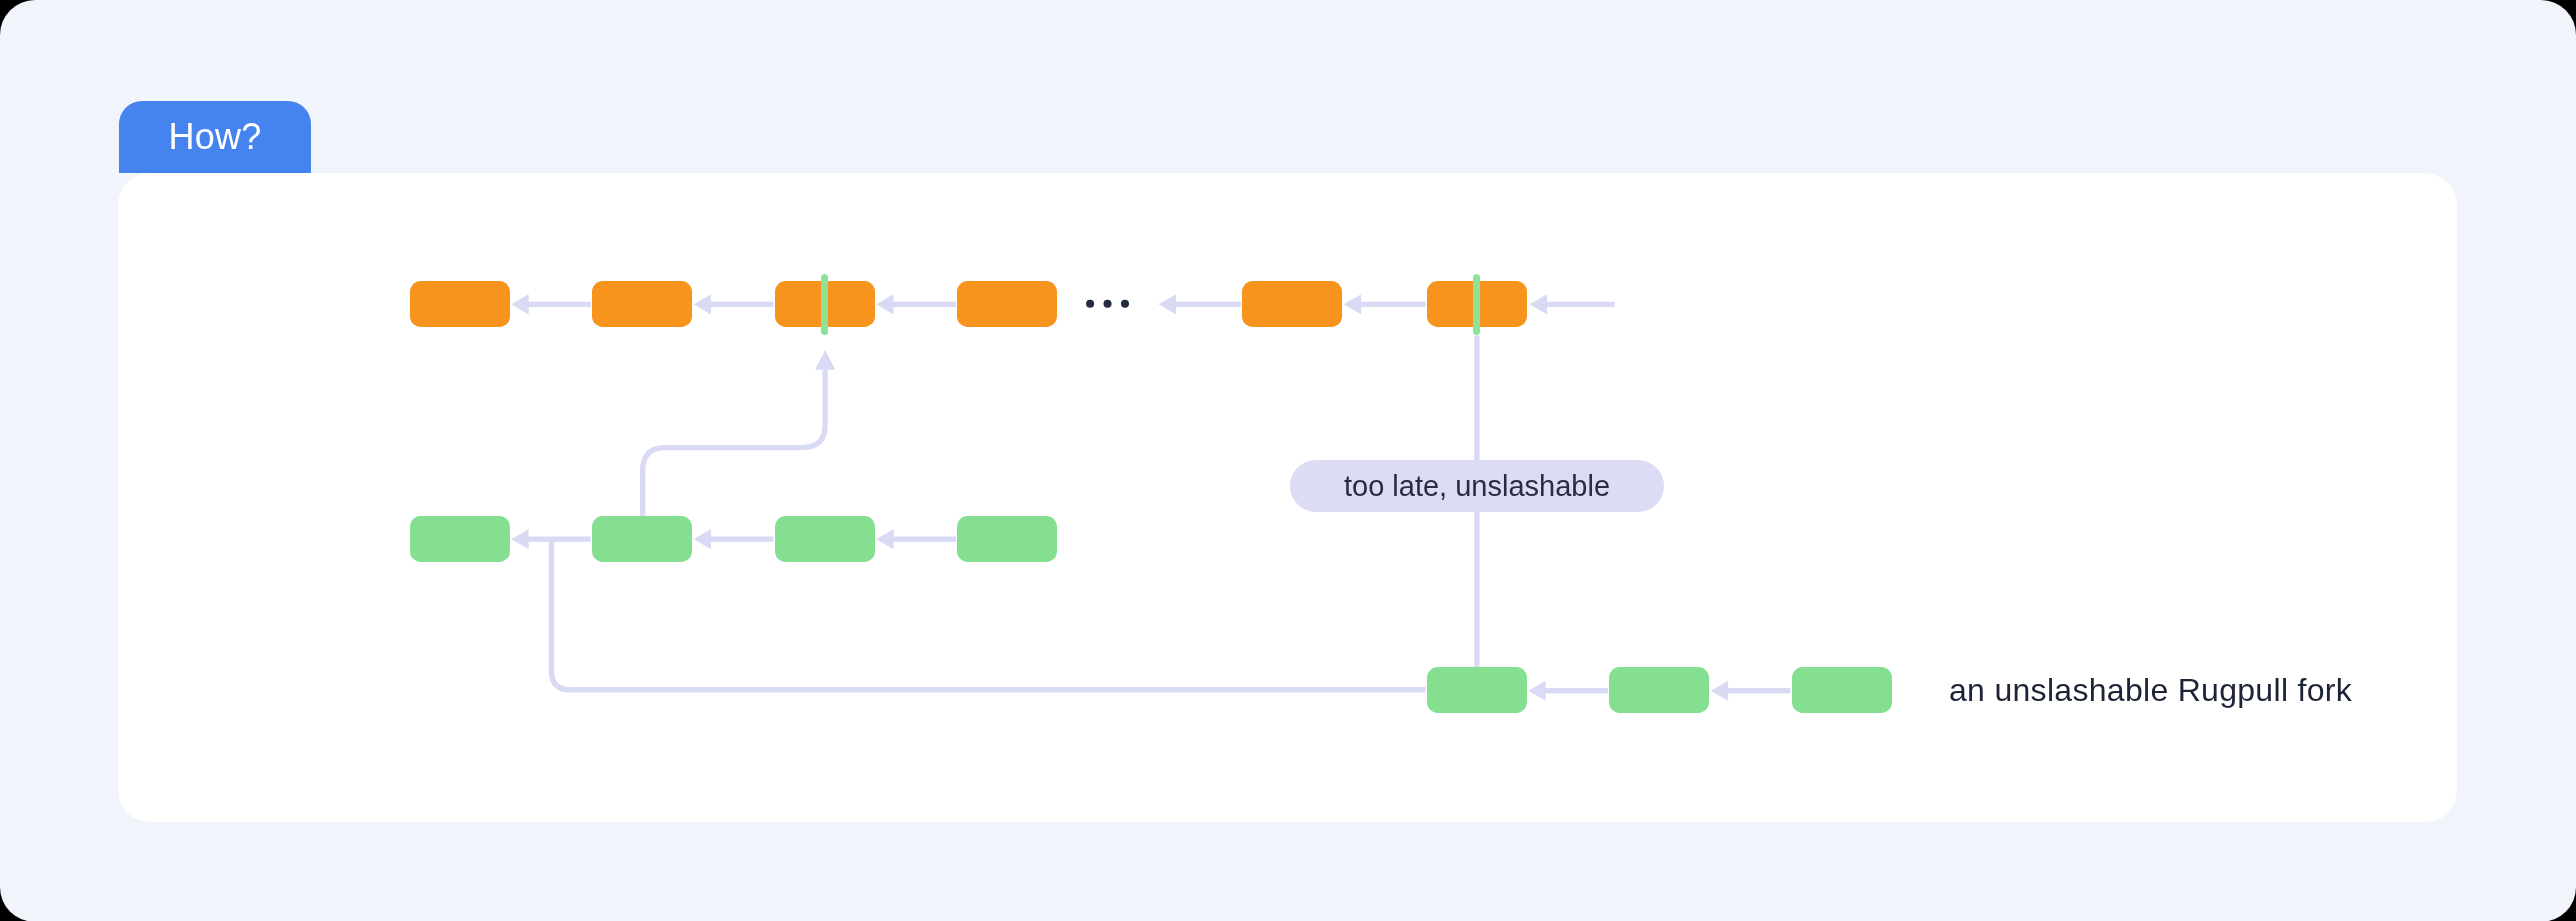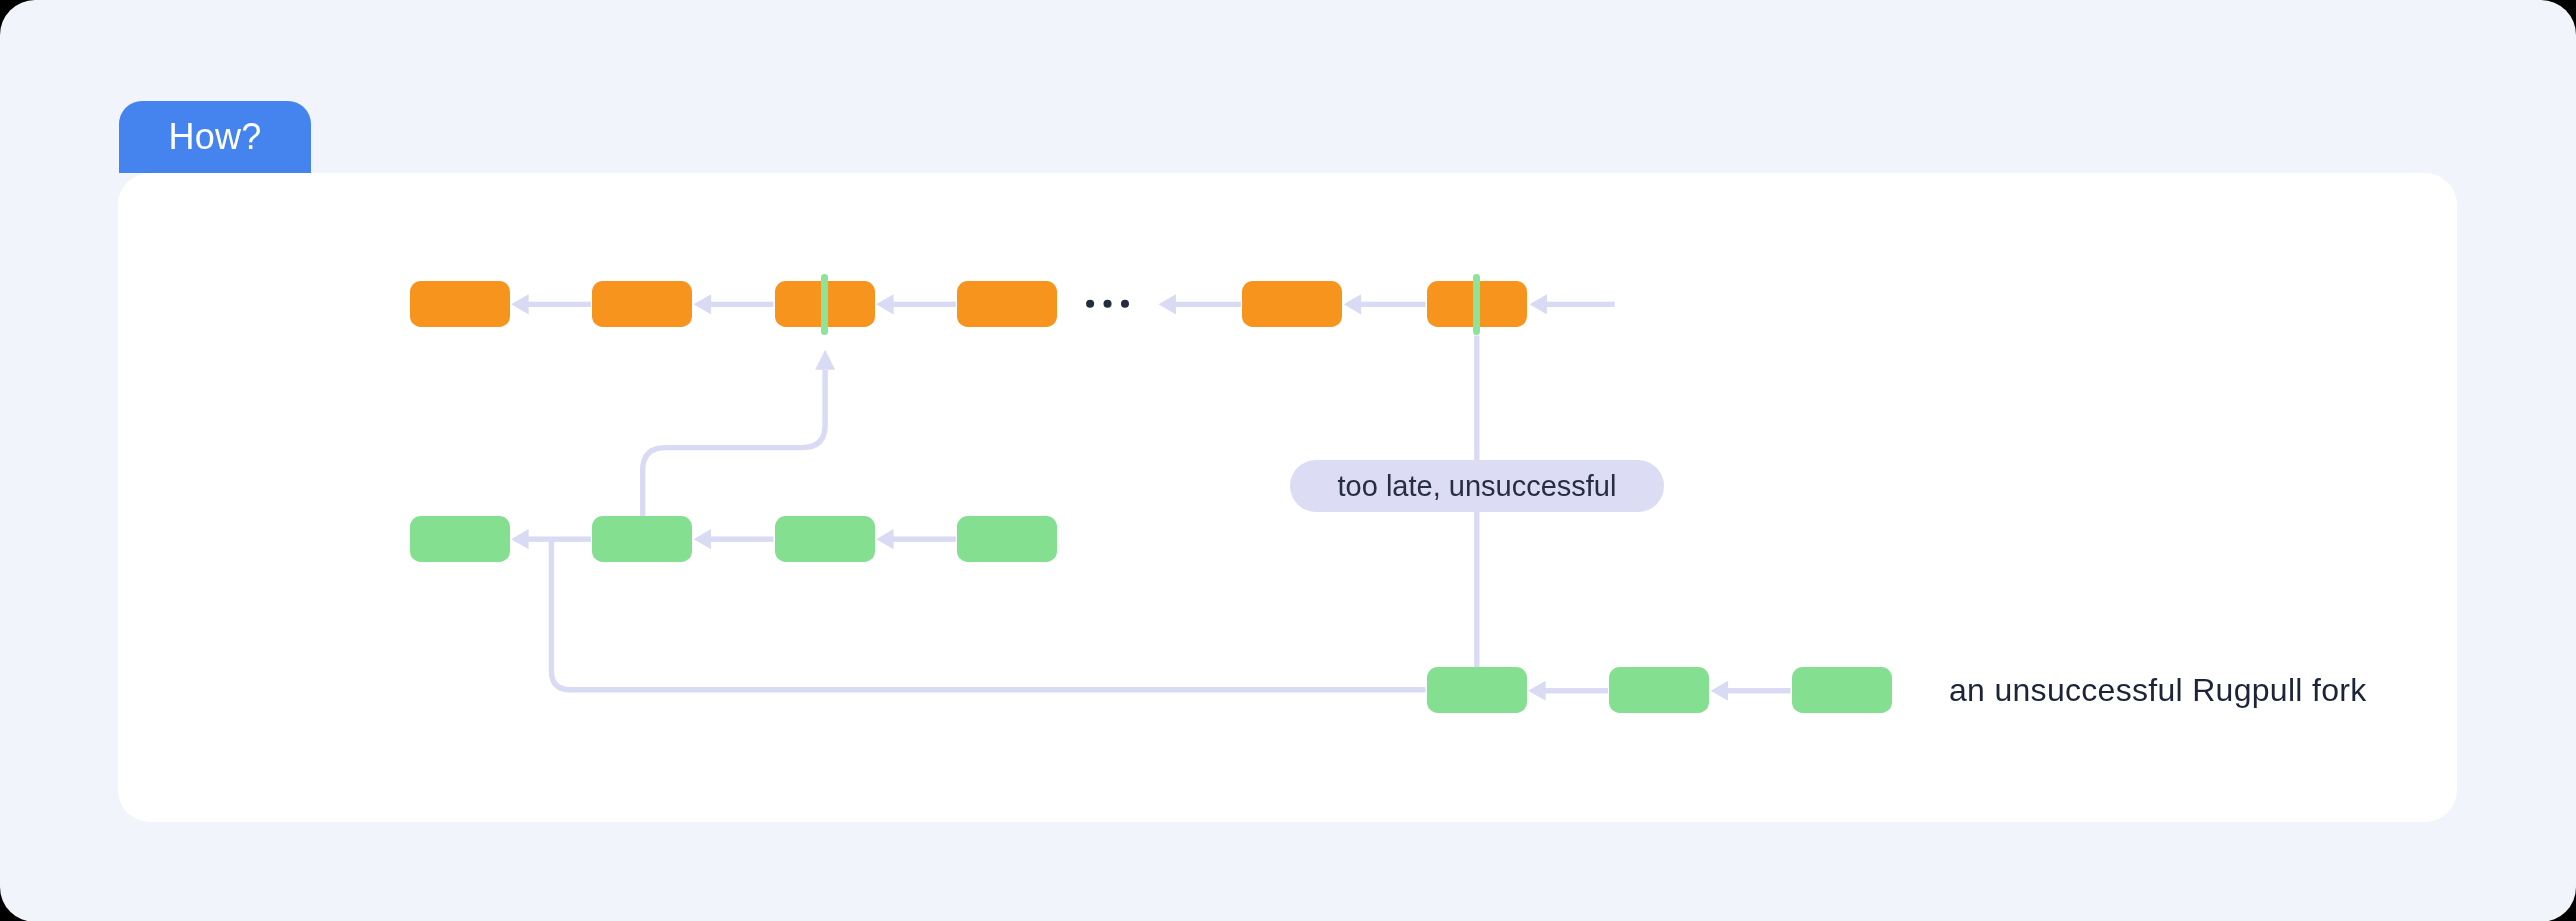--- a/index.html
+++ b/index.html
@@ -104,21 +104,21 @@
       <div class="block grn" style="left: 410px; top: 516px;"></div>
       <div class="block grn" style="left: 592px; top: 516px;"></div>
       <div class="block grn" style="left: 775px; top: 516px;"></div>
       <div class="block grn" style="left: 957px; top: 516px;"></div>
       <div class="block grn" style="left: 1427px; top: 667px;"></div>
       <div class="block grn" style="left: 1609px; top: 667px;"></div>
       <div class="block grn" style="left: 1792px; top: 667px;"></div>
     </div>
 
   <div class="pill">
-    <span>too late, unsuccessful</span>
+    <span>too late, unslashable</span>
   </div>
 
   <div class="fork-label">
-    <span>an unsuccessful Rugpull fork</span>
+    <span>an unslashable Rugpull fork</span>
   </div>
 
 </div>
 
 
 </body></html>

